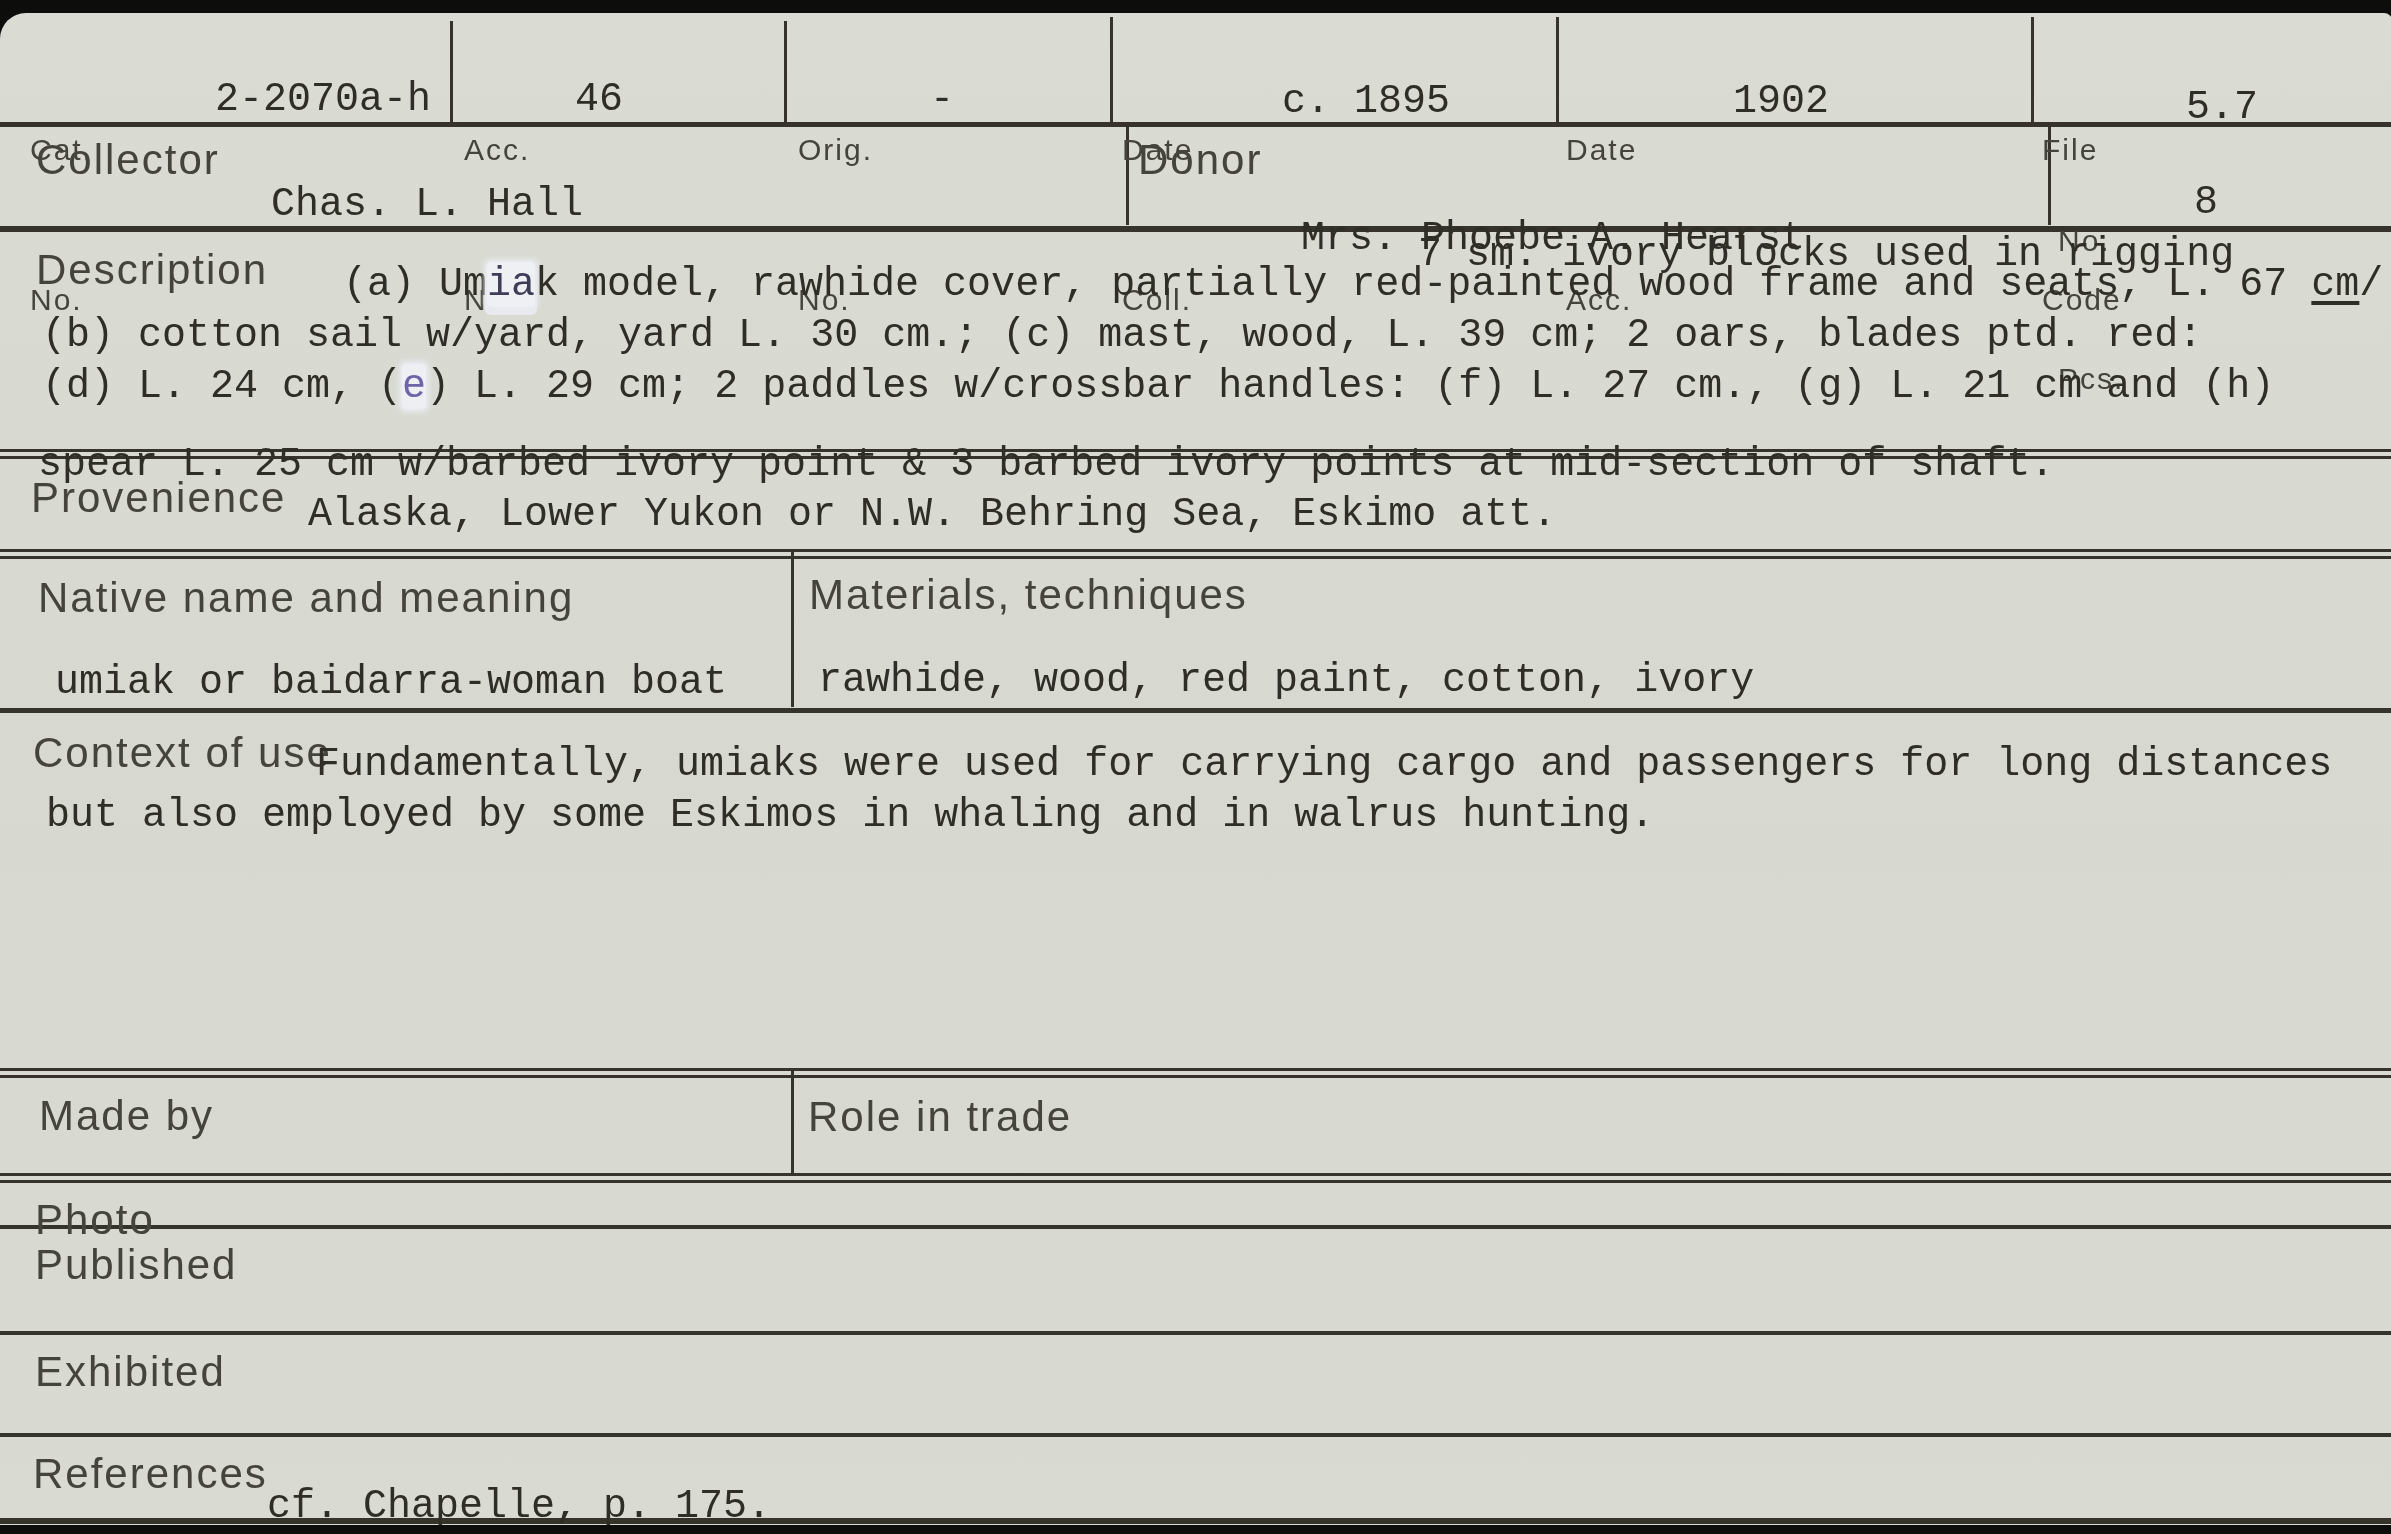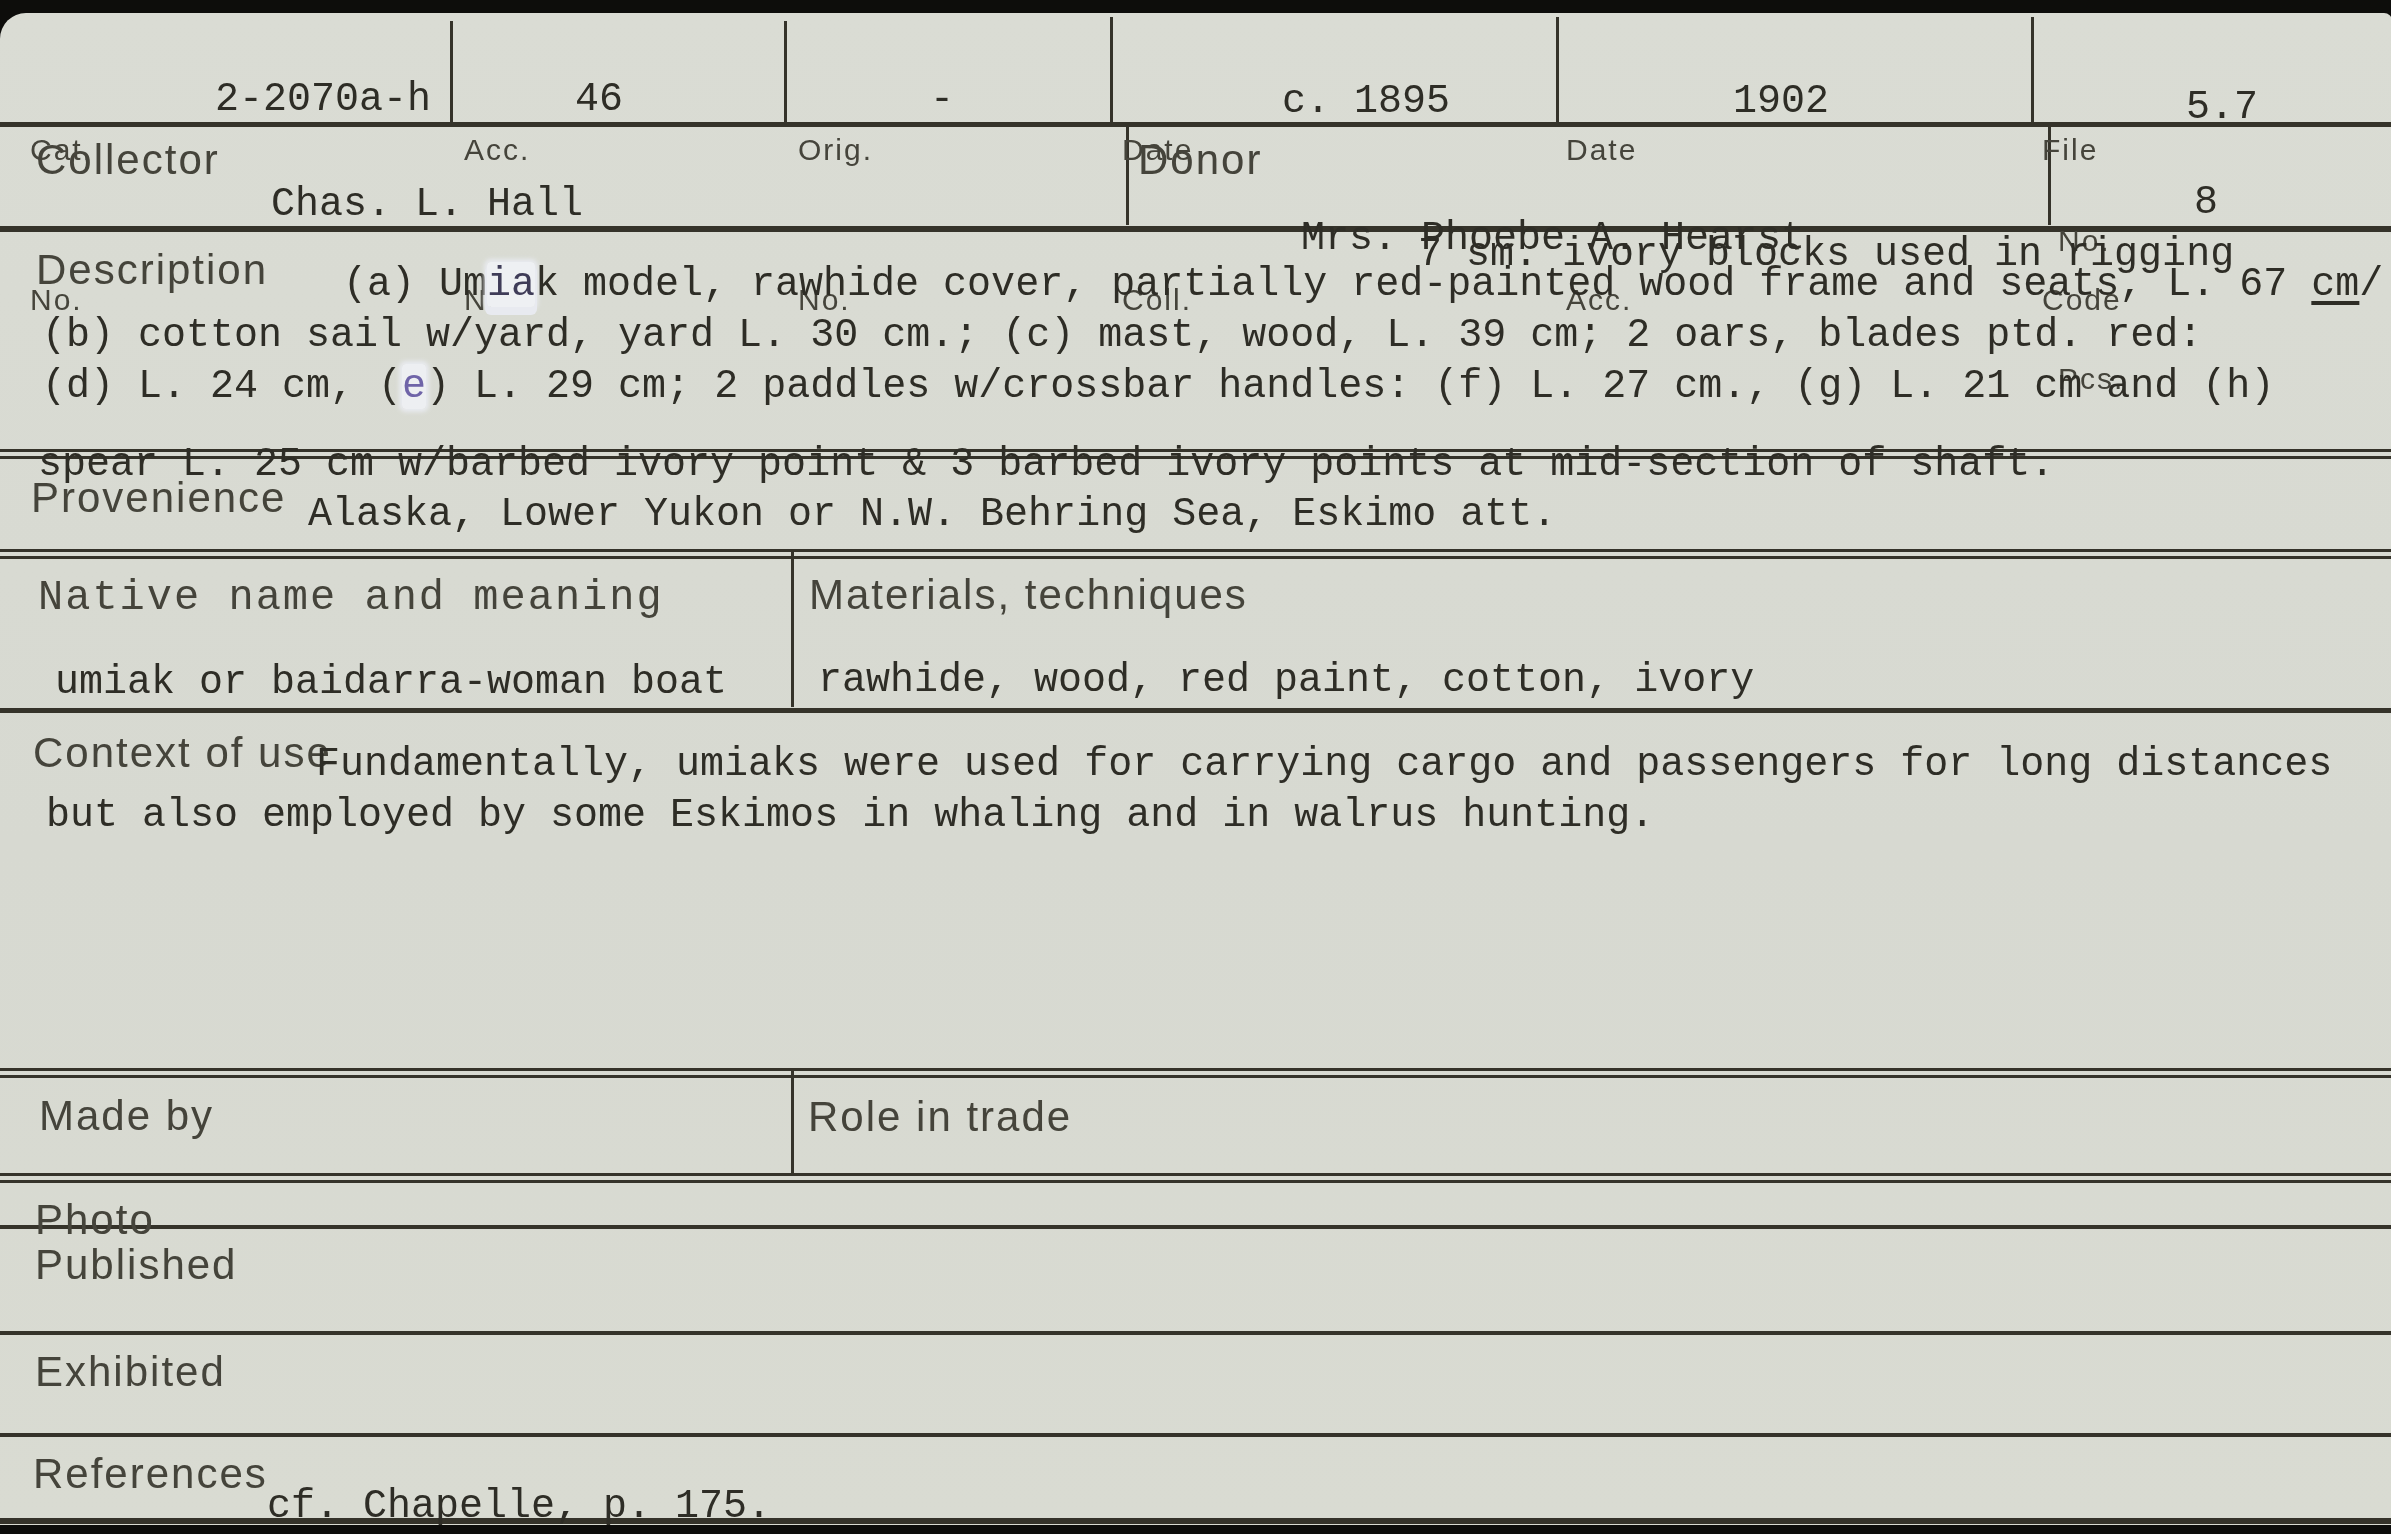--- a/index.html
+++ b/index.html
@@ -102,21 +102,21 @@
     <div class="lbl" style="left:36px;top:233px;">Description</div>
     <div class="type" style="left:1418px;top:219px;">7 sm. ivory blocks used in rigging</div>
     <div class="type" style="left:343px;top:249px;"><span>(a) Um</span><span class="fix-wo">ia</span><span>k model, rawhide cover, partially red-painted wood frame and seats, L. 67 </span><span class="ul">cm</span><span>/</span></div>
     <div class="type" style="left:42px;top:300px;">(b) cotton sail w/yard, yard L. 30 cm.; (c) mast, wood, L. 39 cm; 2 oars, blades ptd. red:</div>
     <div class="type" style="left:42px;top:351px;"><span>(d) L. 24 cm, (</span><span class="fix-purple">e</span><span>) L. 29 cm; 2 paddles w/crossbar handles: (f) L. 27 cm., (g) L. 21 cm and (h)</span></div>
     <div class="type" style="left:38px;top:405px;margin-top:24px;">spear L. 25 cm w/barbed ivory point &amp; 3 barbed ivory points at mid-section of shaft.</div>
 
     <div class="lbl" style="left:31px;top:461px;">Provenience</div>
     <div class="type" style="left:308px;top:479px;">Alaska, Lower Yukon or N.W. Behring Sea, Eskimo att.</div>
 
-    <div class="lbl" style="left:38px;top:561px;font-family:Liberation Mono, monospace;">Native name and meaning</div>
+    <div class="lbl" style="left:38px;top:561px;">Native name and meaning</div>
     <div class="type" style="left:55px;top:647px;">umiak or baidarra-woman boat</div>
     <div class="lbl" style="left:809px;top:558px;">Materials, techniques</div>
     <div class="type" style="left:818px;top:645px;">rawhide, wood, red paint, cotton, ivory</div>
 
     <div class="lbl" style="left:33px;top:716px;">Context of use</div>
     <div class="type" style="left:316px;top:729px;">Fundamentally, umiaks were used for carrying cargo and passengers for long distances</div>
     <div class="type" style="left:46px;top:780px;">but also employed by some Eskimos in whaling and in walrus hunting.</div>
 
     <div class="lbl" style="left:39px;top:1079px;">Made by</div>
     <div class="lbl" style="left:808px;top:1080px;">Role in trade</div>

